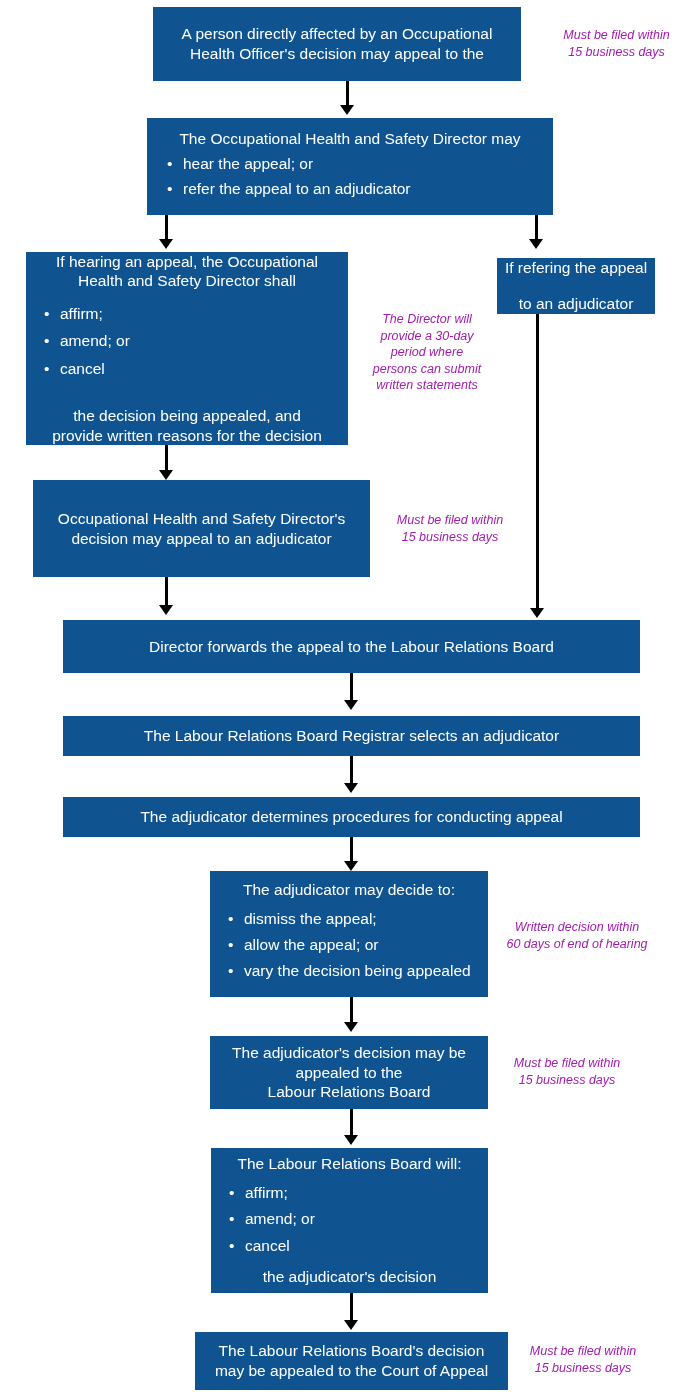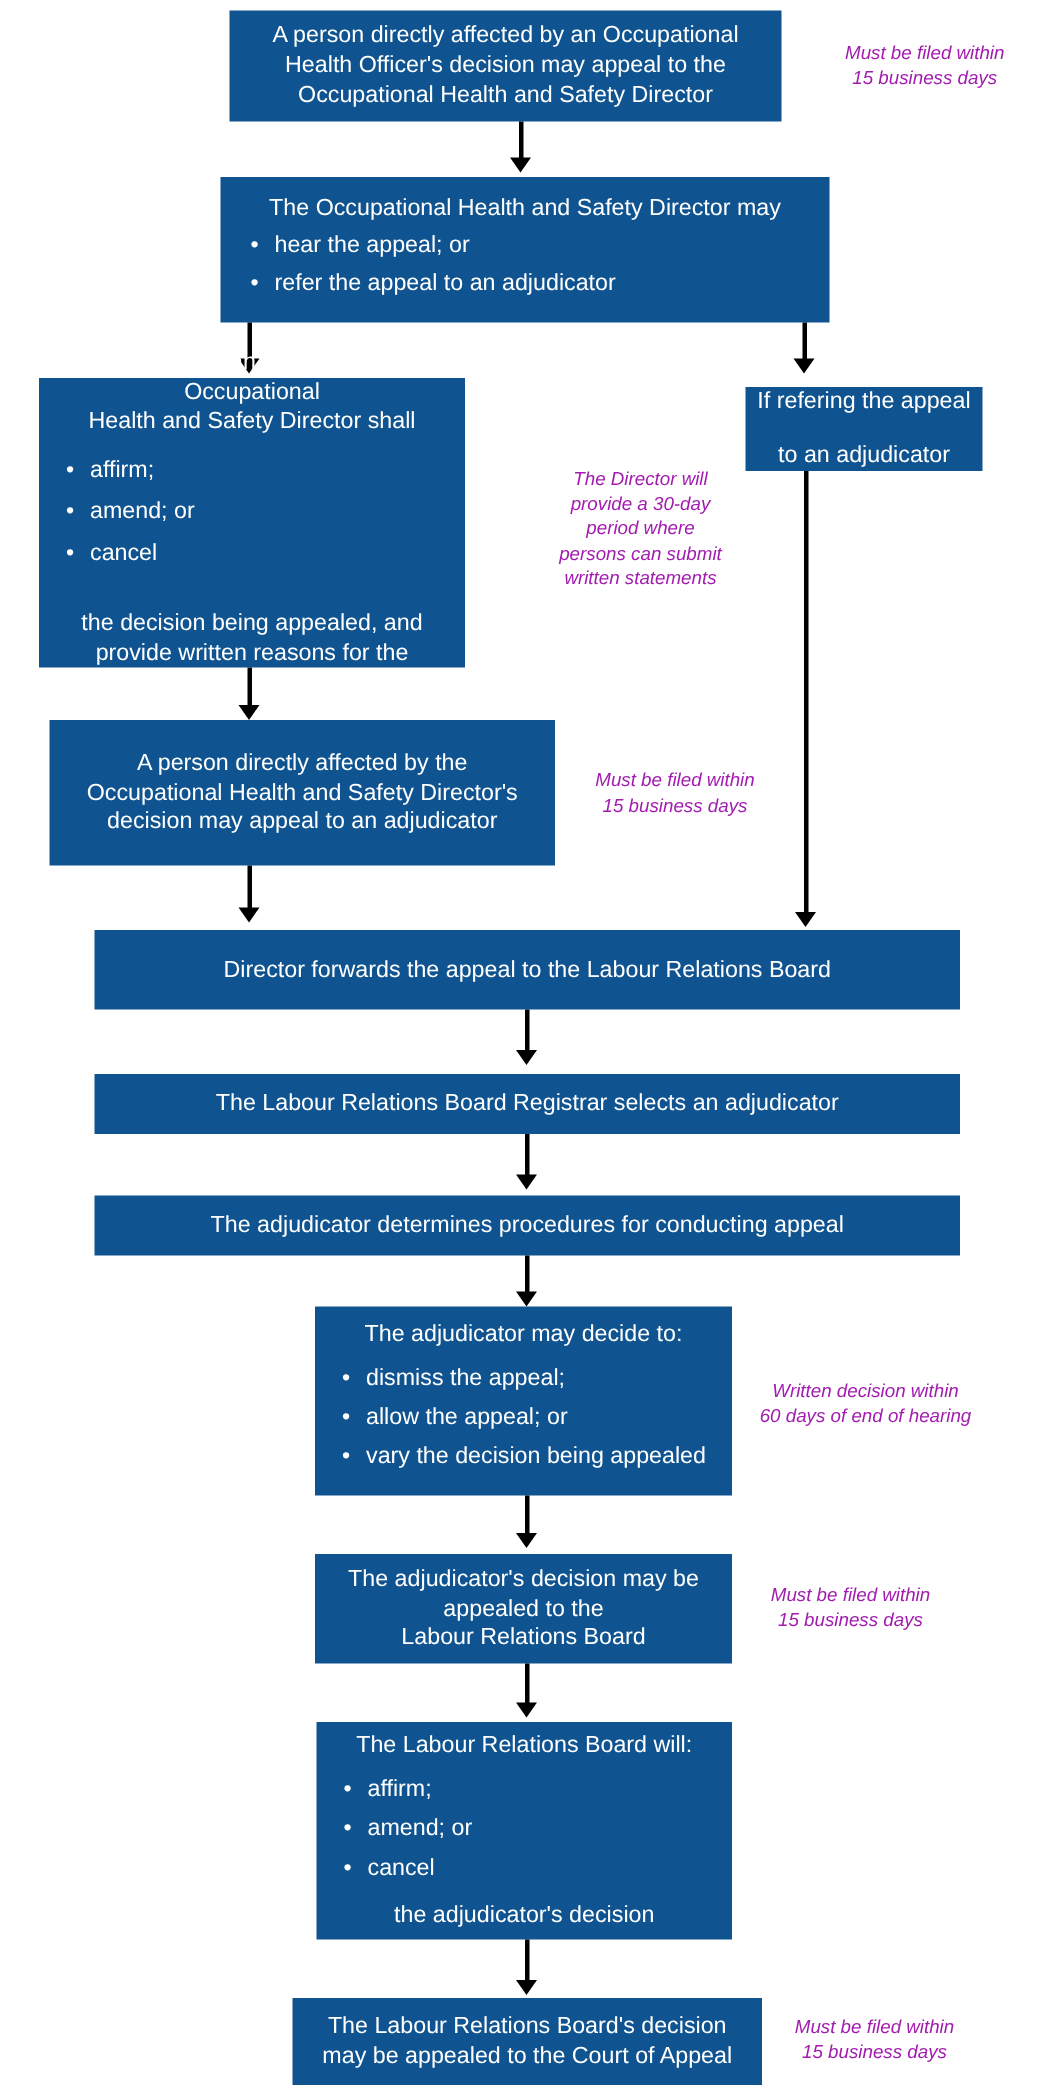--- a/index.html
+++ b/index.html
@@ -83,21 +83,20 @@
   }
 </style>
 </head>
 <body>
 
 <div id="canvas">
 
   <div class="box" style="left:153px; top:7px; width:368px; height:74px;">
     <div class="line">A person directly affected by an Occupational</div>
     <div class="line">Health Officer's decision may appeal to the</div>
-    <div class="line">Occupational Health and Safety Director</div>
   </div>
   <div class="note" style="left:549px; top:27px; width:135px;">
     <div>Must be filed within</div>
     <div>15 business days</div>
   </div>
 
   <div class="conn" style="left:346px; top:81px; width:3px; height:28px;"></div>
   <div class="arrowhead" style="left:340px; top:105px;"></div>
 
   <div class="box left-align" style="left:147px; top:118px; width:406px; height:97px; padding:28px 16px;">
@@ -107,21 +106,21 @@
       <li><span class="dot">•</span><span>refer the appeal to an adjudicator</span></li>
     </ul>
   </div>
 
   <div class="conn" style="left:165px; top:215px; width:3px; height:28px;"></div>
   <div class="arrowhead" style="left:159px; top:239px;"></div>
 
   <div class="conn" style="left:535px; top:215px; width:3px; height:28px;"></div>
   <div class="arrowhead" style="left:529px; top:239px;"></div>
 
-  <div class="box left-align" style="left:26px; top:252px; width:284px; height:193px; padding:10px 14px;">
+  <div class="box left-align" style="left:26px; top:252px; width:322px; height:193px; padding:10px 14px;">
     <div class="heading-line">If hearing an appeal, the Occupational</div>
     <div class="heading-line">Health and Safety Director shall</div>
     <ul class="bullets" style="margin-top:6px;">
       <li style="margin:7px 0;"><span class="dot">•</span><span>affirm;</span></li>
       <li style="margin:7px 0;"><span class="dot">•</span><span>amend; or</span></li>
       <li style="margin:7px 0;"><span class="dot">•</span><span>cancel</span></li>
     </ul>
     <div class="sub-line" style="margin-top:20px;">the decision being appealed, and</div>
     <div class="sub-line">provide written reasons for the decision</div>
   </div>
@@ -139,21 +138,20 @@
     <div>written statements</div>
   </div>
 
   <div class="conn" style="left:536px; top:314px; width:3px; height:298px;"></div>
   <div class="arrowhead" style="left:530px; top:608px;"></div>
 
   <div class="conn" style="left:165px; top:445px; width:3px; height:29px;"></div>
   <div class="arrowhead" style="left:159px; top:470px;"></div>
 
   <div class="box" style="left:33px; top:480px; width:337px; height:97px;">
-    <div class="line">A person directly affected by the</div>
     <div class="line">Occupational Health and Safety Director's</div>
     <div class="line">decision may appeal to an adjudicator</div>
   </div>
   <div class="note" style="left:381px; top:512px; width:138px;">
     <div>Must be filed within</div>
     <div>15 business days</div>
   </div>
 
   <div class="conn" style="left:165px; top:577px; width:3px; height:31px;"></div>
   <div class="arrowhead" style="left:159px; top:605px;"></div>

